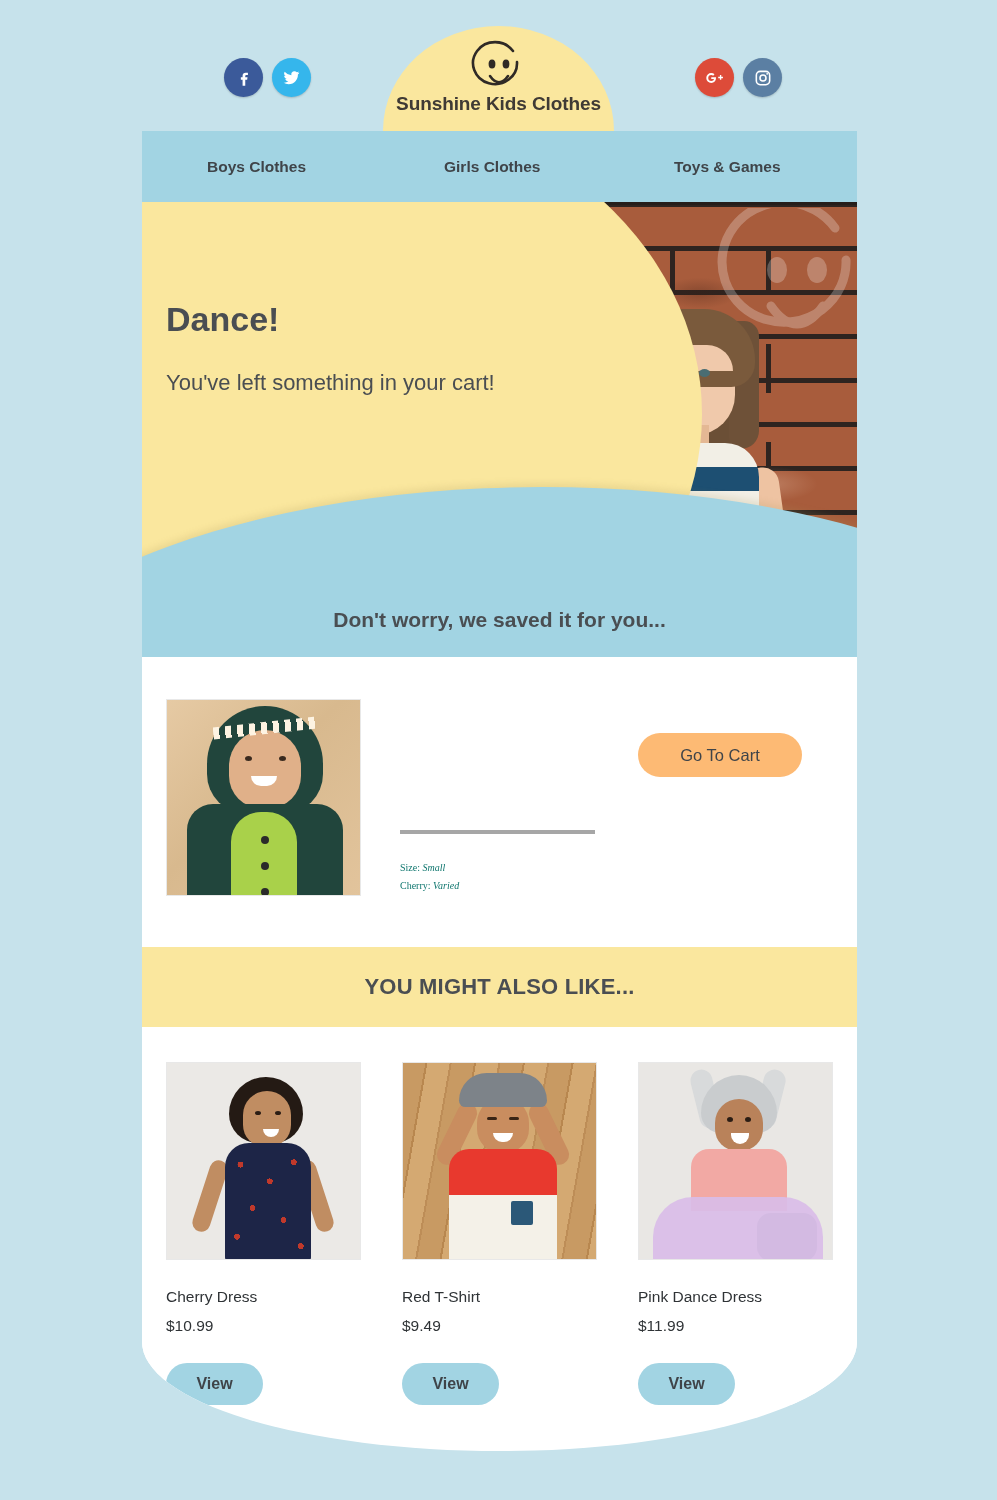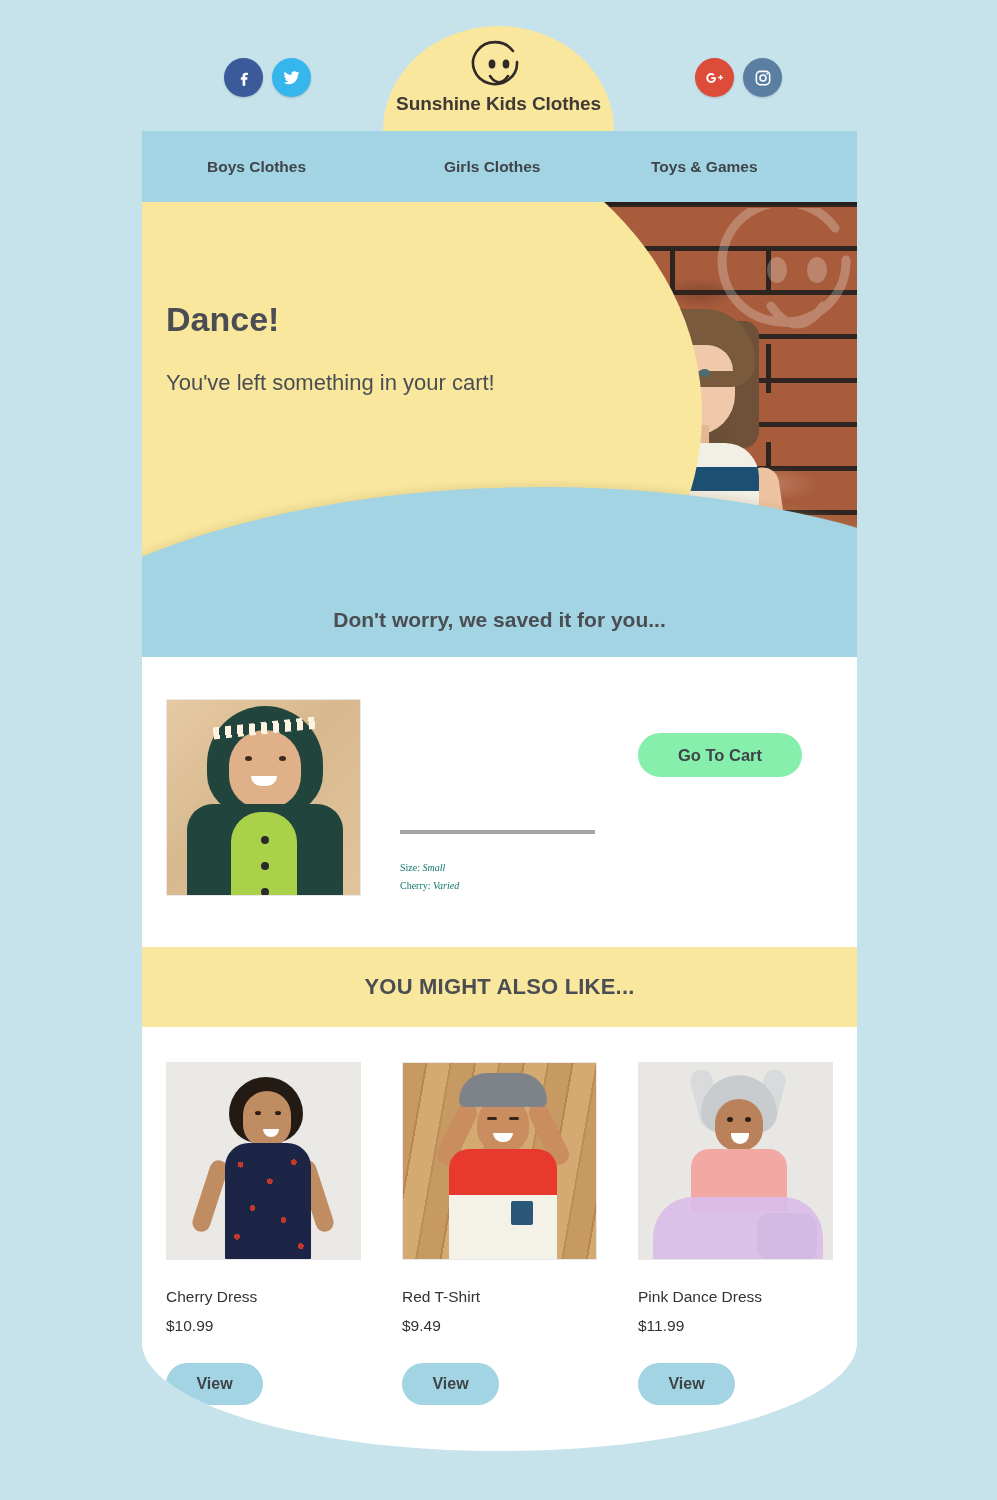--- a/index.html
+++ b/index.html
@@ -87,21 +87,21 @@
   }
   .nav-item {
     font-size: 15.5px;
     font-weight: bold;
     color: #3f4449;
     position: absolute;
     white-space: nowrap;
   }
   .nav-item.n0 { left: 65px; }
   .nav-item.n1 { left: 302px; }
-  .nav-item.n2 { left: 509px; }
+  .nav-item.n2 { left: 532px; }
 
   
   .hero {
     position: relative;
     height: 455px;
     overflow: hidden;
     background: #8a4a32;
   }
 
   
@@ -402,26 +402,26 @@
     color: #0f766e;
     line-height: 1.8;
     font-family: Liberation Serif, serif;
   }
   .cart-meta i { font-style: italic; }
 
   .btn-cart {
     position: absolute;
     left: 496px; top: 76px;
     width: 164px; height: 44px;
-    background: #86efac;
+    background: #fdba74;
     border: none;
     border-radius: 22px;
     font-family: "Liberation Sans", sans-serif;
     font-size: 16.5px;
-    font-weight: bold;
+    font-weight: normal;
     color: #3f4449;
     cursor: pointer;
   }
 
   
   .also-banner {
     height: 80px;
     background: #fae79e;
     display: flex;
     align-items: center;

